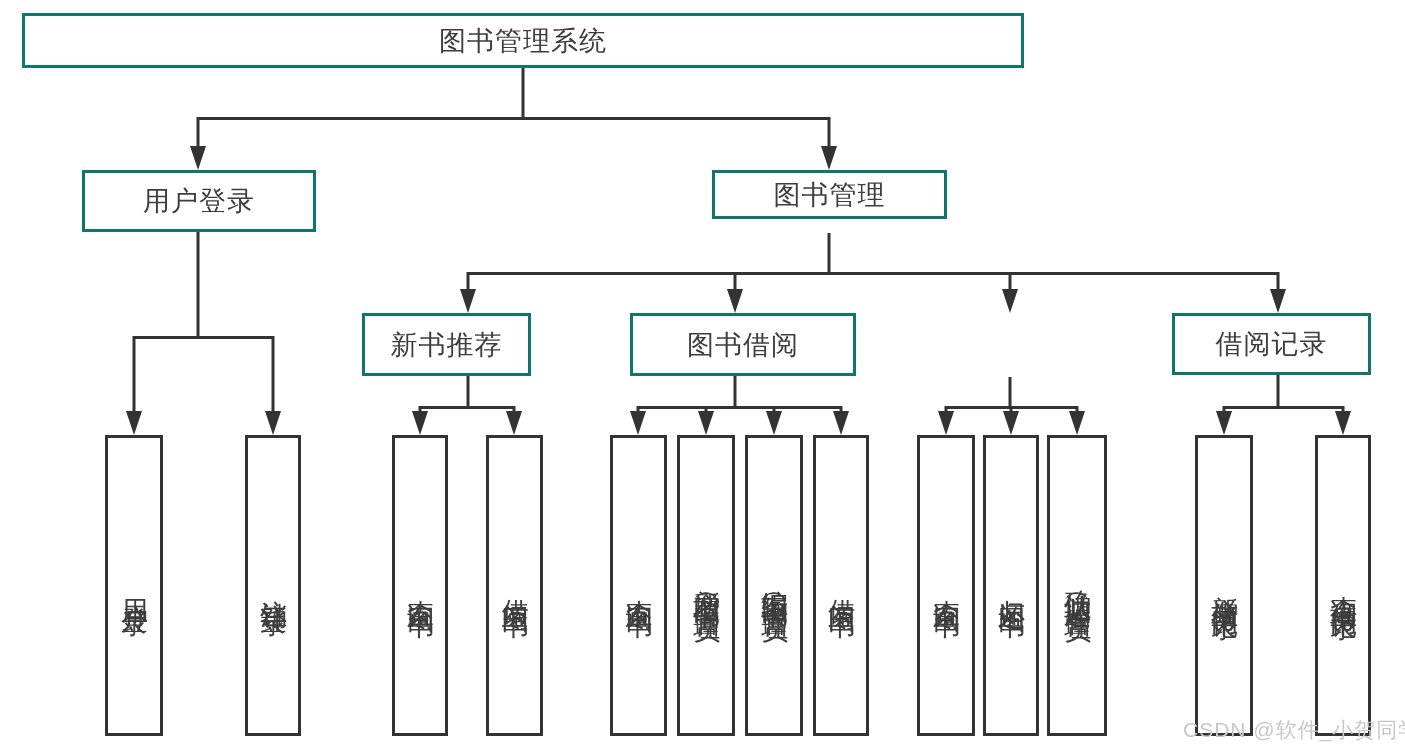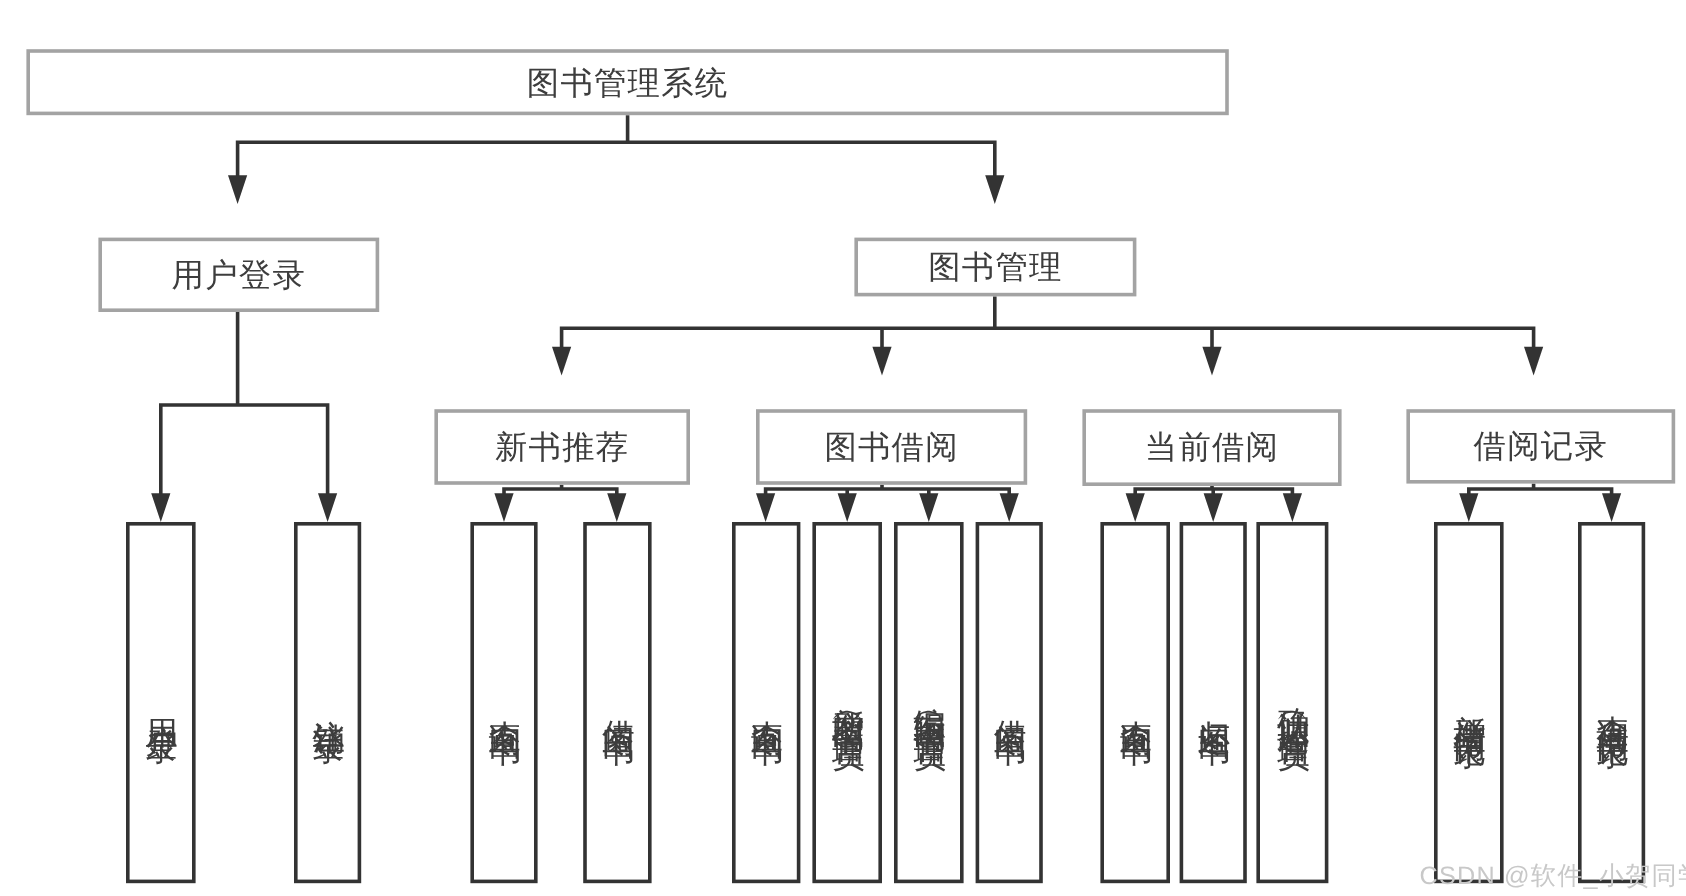--- a/index.html
+++ b/index.html
@@ -10,27 +10,26 @@
     font-family:"Liberation Sans", sans-serif;
     overflow:hidden;
   }
   #connectors{
     position:absolute;left:0;top:0;width:1405px;height:747px;
     pointer-events:none;
   }
   .hbox{
     position:absolute;
     box-sizing:border-box;
-    border:3px solid #a3a3a3;
+    border:3px solid #0f766e;
     background:#ffffff;
     display:flex;align-items:center;justify-content:center;
     font-size:27px;color:#3d3d3d;
     letter-spacing:1px;
     z-index:2;
-    margin-top:28px;
   }
   .vbox{
     position:absolute;
     box-sizing:border-box;
     border:3px solid #333333;
     background:#ffffff;
     display:flex;align-items:center;justify-content:center;
     z-index:2;
   }
   .vbox span{
@@ -100,30 +99,27 @@
     <span>图书管理系统</span>
   </div>
 
   <div class="hbox" style="left:82px;top:170px;width:234px;height:62px">
     <span>用户登录</span>
   </div>
   <div class="hbox" style="left:712px;top:170px;width:235px;height:49px">
     <span>图书管理</span>
   </div>
 
-  <div class="hbox" style="left:362px;top:313px;width:213px;height:63px">
+  <div class="hbox" style="left:362px;top:313px;width:169px;height:63px">
     <span>新书推荐</span>
   </div>
   <div class="hbox" style="left:630px;top:313px;width:226px;height:63px">
     <span>图书借阅</span>
   </div>
-  <div class="hbox" style="left:902px;top:313px;width:216px;height:64px">
-    <span>当前借阅</span>
-  </div>
-  <div class="hbox" style="left:1172px;top:313px;width:224px;height:62px">
+  <div class="hbox" style="left:1172px;top:313px;width:199px;height:62px">
     <span>借阅记录</span>
   </div>
 
   <div class="vbox" style="left:105px;top:435px;width:58px;height:301px">
     <span>用户登录</span>
   </div>
   <div class="vbox" style="left:245px;top:435px;width:56px;height:301px">
     <span>注销登录</span>
   </div>
 

